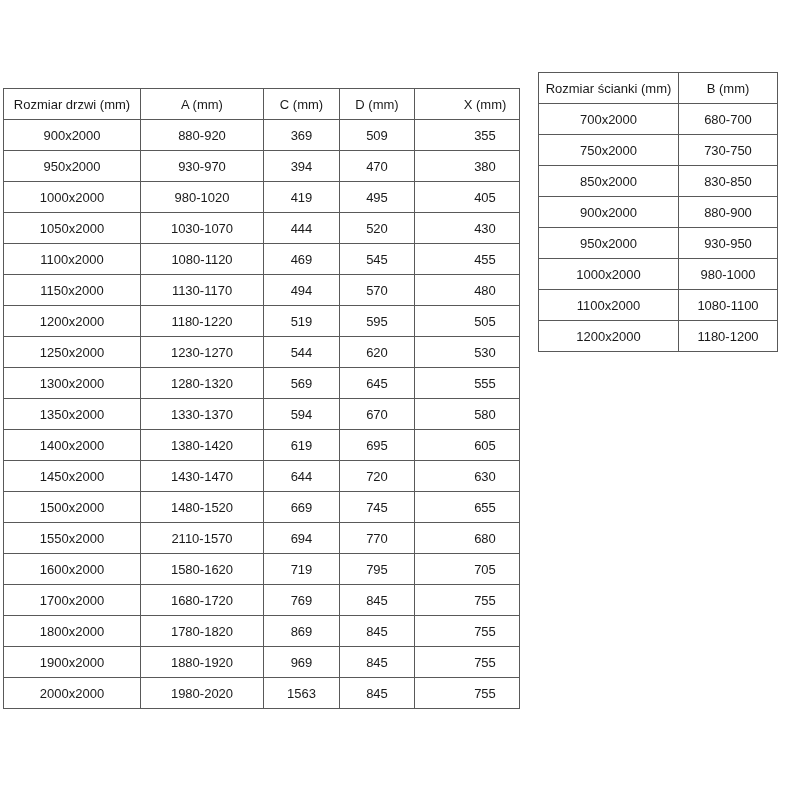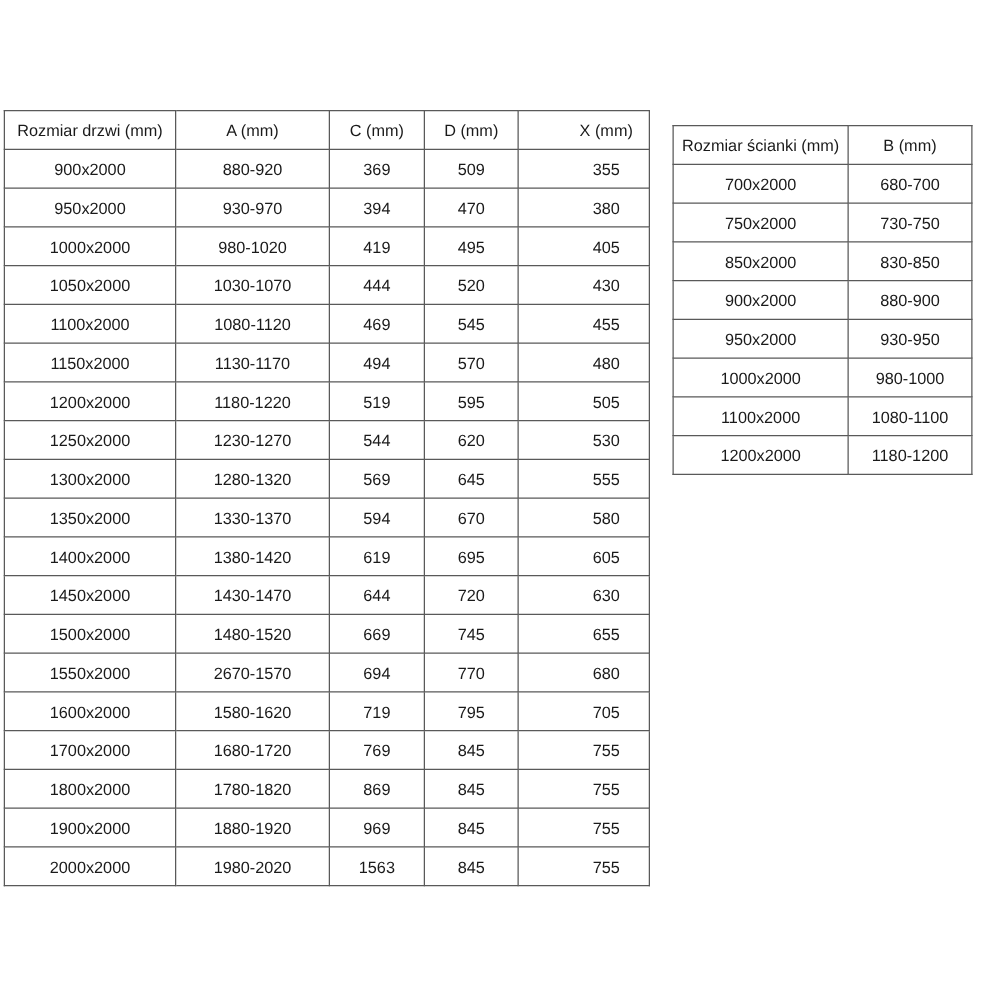--- a/index.html
+++ b/index.html
@@ -34,21 +34,21 @@
   }
   th { font-weight: normal; }
 
   .door-table { left: 3px; top: 88px; width: 477px; }
   .door-table th:nth-child(1), .door-table td:nth-child(1) { width: 136px; }
   .door-table th:nth-child(2), .door-table td:nth-child(2) { width: 122px; }
   .door-table th:nth-child(3), .door-table td:nth-child(3) { width: 75px; }
   .door-table th:nth-child(4), .door-table td:nth-child(4) { width: 74px; text-align: center; }
   .door-table th:nth-child(5), .door-table td:nth-child(5) { width: 68px; padding-left: 36px; }
 
-  .wall-table { left: 538px; top: 100px; width: 238px; }
+  .wall-table { left: 538px; top: 72px; width: 238px; }
   .wall-table th:nth-child(1), .wall-table td:nth-child(1) { width: 139px; }
   .wall-table th:nth-child(2), .wall-table td:nth-child(2) { width: 98px; text-align: center; }
 </style>
 </head>
 <body>
 
 <div class="page">
   <table class="door-table">
       <thead>
         <tr>
@@ -146,21 +146,21 @@
         </tr>
         <tr>
           <td>1500x2000</td>
           <td>1480-1520</td>
           <td>669</td>
           <td>745</td>
           <td>655</td>
         </tr>
         <tr>
           <td>1550x2000</td>
-          <td>2670-1570</td>
+          <td>2110-1570</td>
           <td>694</td>
           <td>770</td>
           <td>680</td>
         </tr>
         <tr>
           <td>1600x2000</td>
           <td>1580-1620</td>
           <td>719</td>
           <td>795</td>
           <td>705</td>

